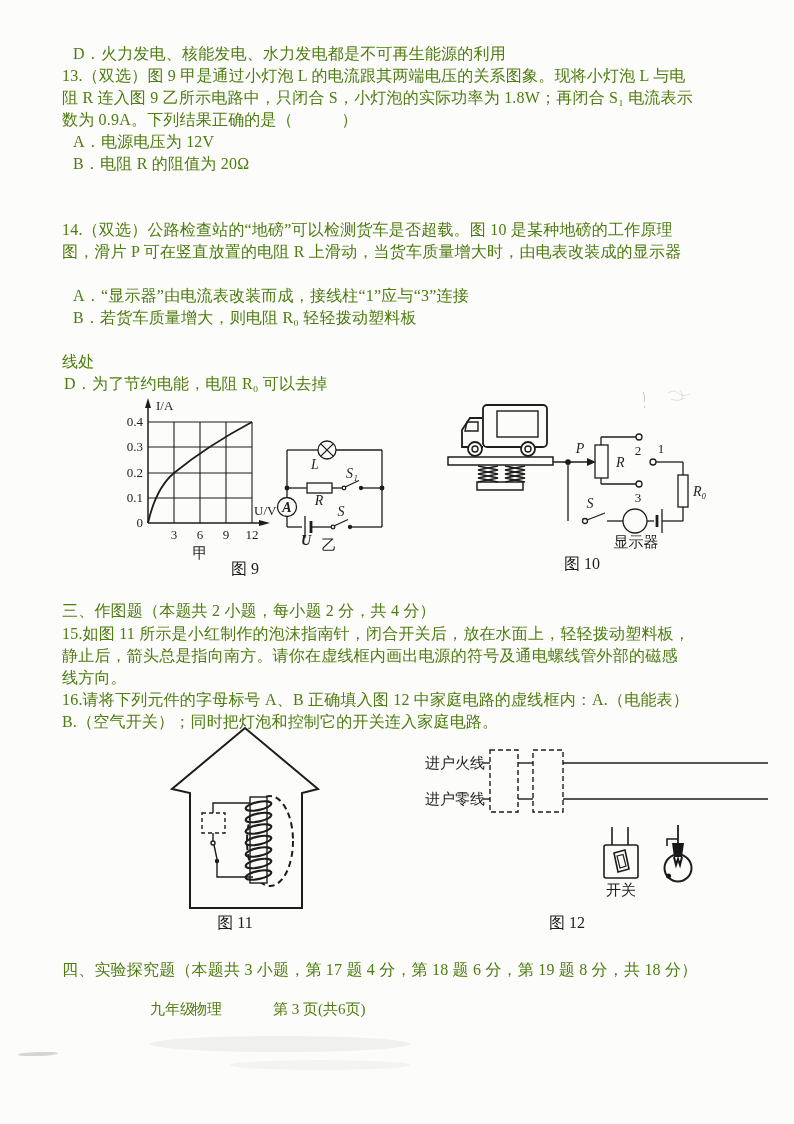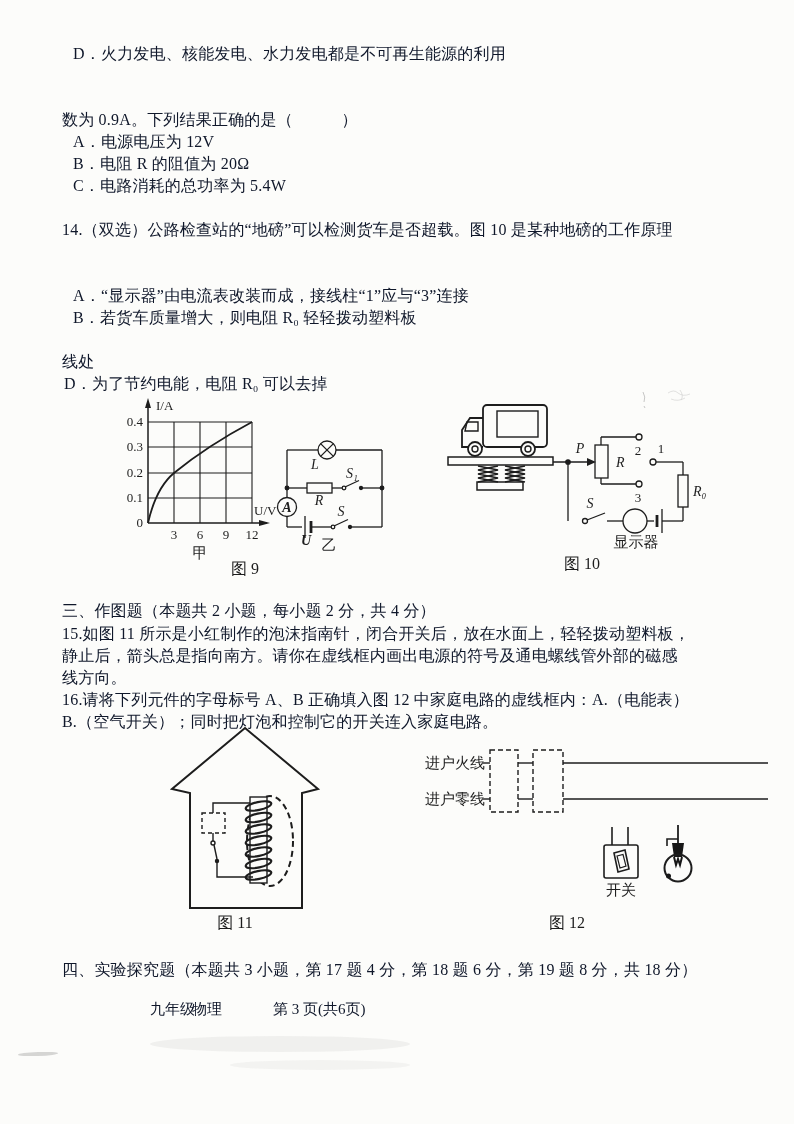--- a/index.html
+++ b/index.html
@@ -1,41 +1,43 @@
 <!DOCTYPE html>
 <html><head>
 <meta charset="utf-8">
 <style>
   html,body{margin:0;padding:0;background:#e8e8e8;}
   #page{position:relative;width:794px;height:1124px;background:#fcfcfa;overflow:hidden;
-        font-family:"Liberation Serif","DejaVu Serif",serif;color:#0f172a;text-align:right;}
+        font-family:"Liberation Serif","DejaVu Serif",serif;color:#4d7c0f;text-align:right;}
   .tl{position:absolute;white-space:nowrap;font-size:16px;letter-spacing:.2px;line-height:20px;}
   .bold{font-weight:normal;}
   .ftr{position:absolute;white-space:nowrap;font-size:15px;}
   svg{position:absolute;overflow:visible;}
   svg text{font-family:"Liberation Serif","DejaVu Serif",serif;fill:#1d1d1d;}
   .lab{font-size:14px;font-style:italic;}
   .num{font-size:13px;}
   .cjk{font-size:15px;}
   .cap{font-size:16px;}
   .art{position:absolute;border-radius:50%;}
 </style>
 </head>
 <body>
 
 <div id="page">
 
   <div class="tl" style="left:73px;top:44px">D．火力发电、核能发电、水力发电都是不可再生能源的利用</div>
 
+  <div class="tl" style="left:62px;top:66px">13.（双选）图 9 甲是通过小灯泡 L 的电流跟其两端电压的关系图象。现将小灯泡 L 与电</div>
+  <div class="tl" style="left:62px;top:88px">阻 R 连入图 9 乙所示电路中，只闭合 S，小灯泡的实际功率为 1.8W；再闭合 S₁ 电流表示</div>
   <div class="tl" style="left:62px;top:110px">数为 0.9A。下列结果正确的是（　　　）</div>
   <div class="tl" style="left:73px;top:132px">A．电源电压为 12V</div>
   <div class="tl" style="left:73px;top:154px">B．电阻 R 的阻值为 20Ω</div>
-  <div class="tl" style="left:73px;top:176px">C．电路消耗的总功率为 5.4W</div>
 
   <div class="tl" style="left:62px;top:220px">14.（双选）公路检查站的“地磅”可以检测货车是否超载。图 10 是某种地磅的工作原理</div>
+  <div class="tl" style="left:62px;top:242px">图，滑片 P 可在竖直放置的电阻 R 上滑动，当货车质量增大时，由电表改装成的显示器</div>
   <div class="tl" style="left:73px;top:286px">A．“显示器”由电流表改装而成，接线柱“1”应与“3”连接</div>
   <div class="tl" style="left:73px;top:308px">B．若货车质量增大，则电阻 R₀ 轻轻拨动塑料板</div>
   <div class="tl" style="left:62px;top:352px">线处</div>
   <div class="tl" style="left:64px;top:374px">D．为了节约电能，电阻 R₀ 可以去掉</div>
 
   <div class="tl bold" style="left:62px;top:601px">三、作图题（本题共 2 小题，每小题 2 分，共 4 分）</div>
 
   <div class="tl" style="left:62px;top:624px">15.如图 11 所示是小红制作的泡沫指南针，闭合开关后，放在水面上，轻轻拨动塑料板，</div>
   <div class="tl" style="left:62px;top:646px">静止后，箭头总是指向南方。请你在虚线框内画出电源的符号及通电螺线管外部的磁感</div>
   <div class="tl" style="left:62px;top:668px">线方向。</div>

